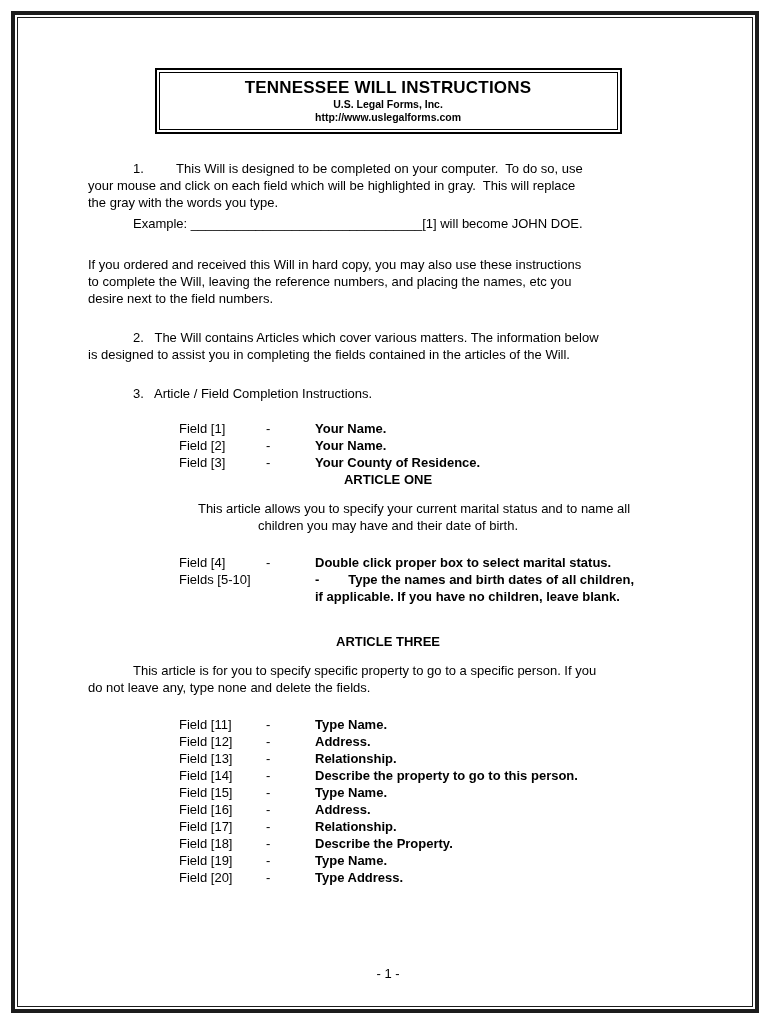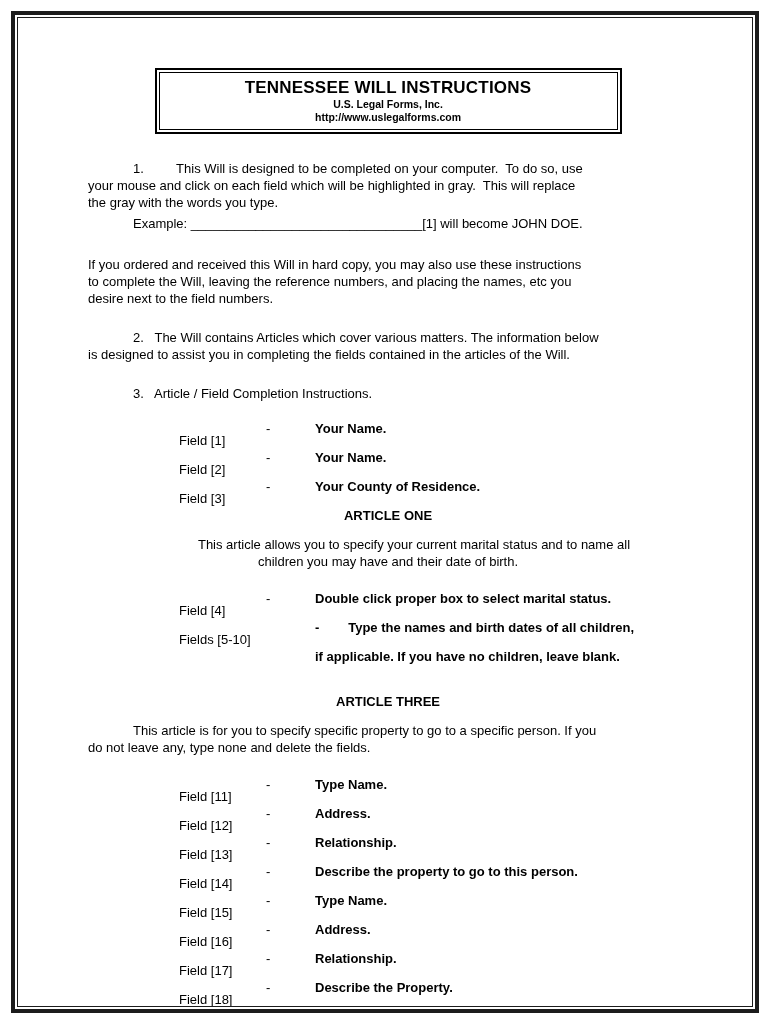--- a/index.html
+++ b/index.html
@@ -48,21 +48,21 @@
   .example { margin-top: 4px; white-space: pre; line-height: 17px; text-indent: 45px; }
   .p-hard { margin-top: 24px; }
   .p2 { margin-top: 22px; }
   .p3 { margin-top: 22px; }
 
   .flist { padding-left: 91px; }
   .flist-main  { margin-top: 18px; }
   .flist-one   { margin-top: 20px; }
   .flist-three { margin-top: 20px; }
   .frow  { display: flex; line-height: 17px; }
-  .flabel { width: 87px; flex: none; margin-top: 12px; }
+  .flabel { width: 87px; flex: none; }
   .fdash  { width: 49px; flex: none; }
   .fdesc  { flex: 1; white-space: pre-wrap; font-weight: bold; }
 
   .h-article { text-align: center; font-weight: bold; line-height: 17px; }
   .h-one   { }
   .h-three { margin-top: 28px; }
   .intro-one   { margin-top: 12px; }
   .intro-three { margin-top: 12px; }
 
   .page-footer { margin-top: auto; margin-bottom: 24px; text-align: center; line-height: 17px; flex: none; }

